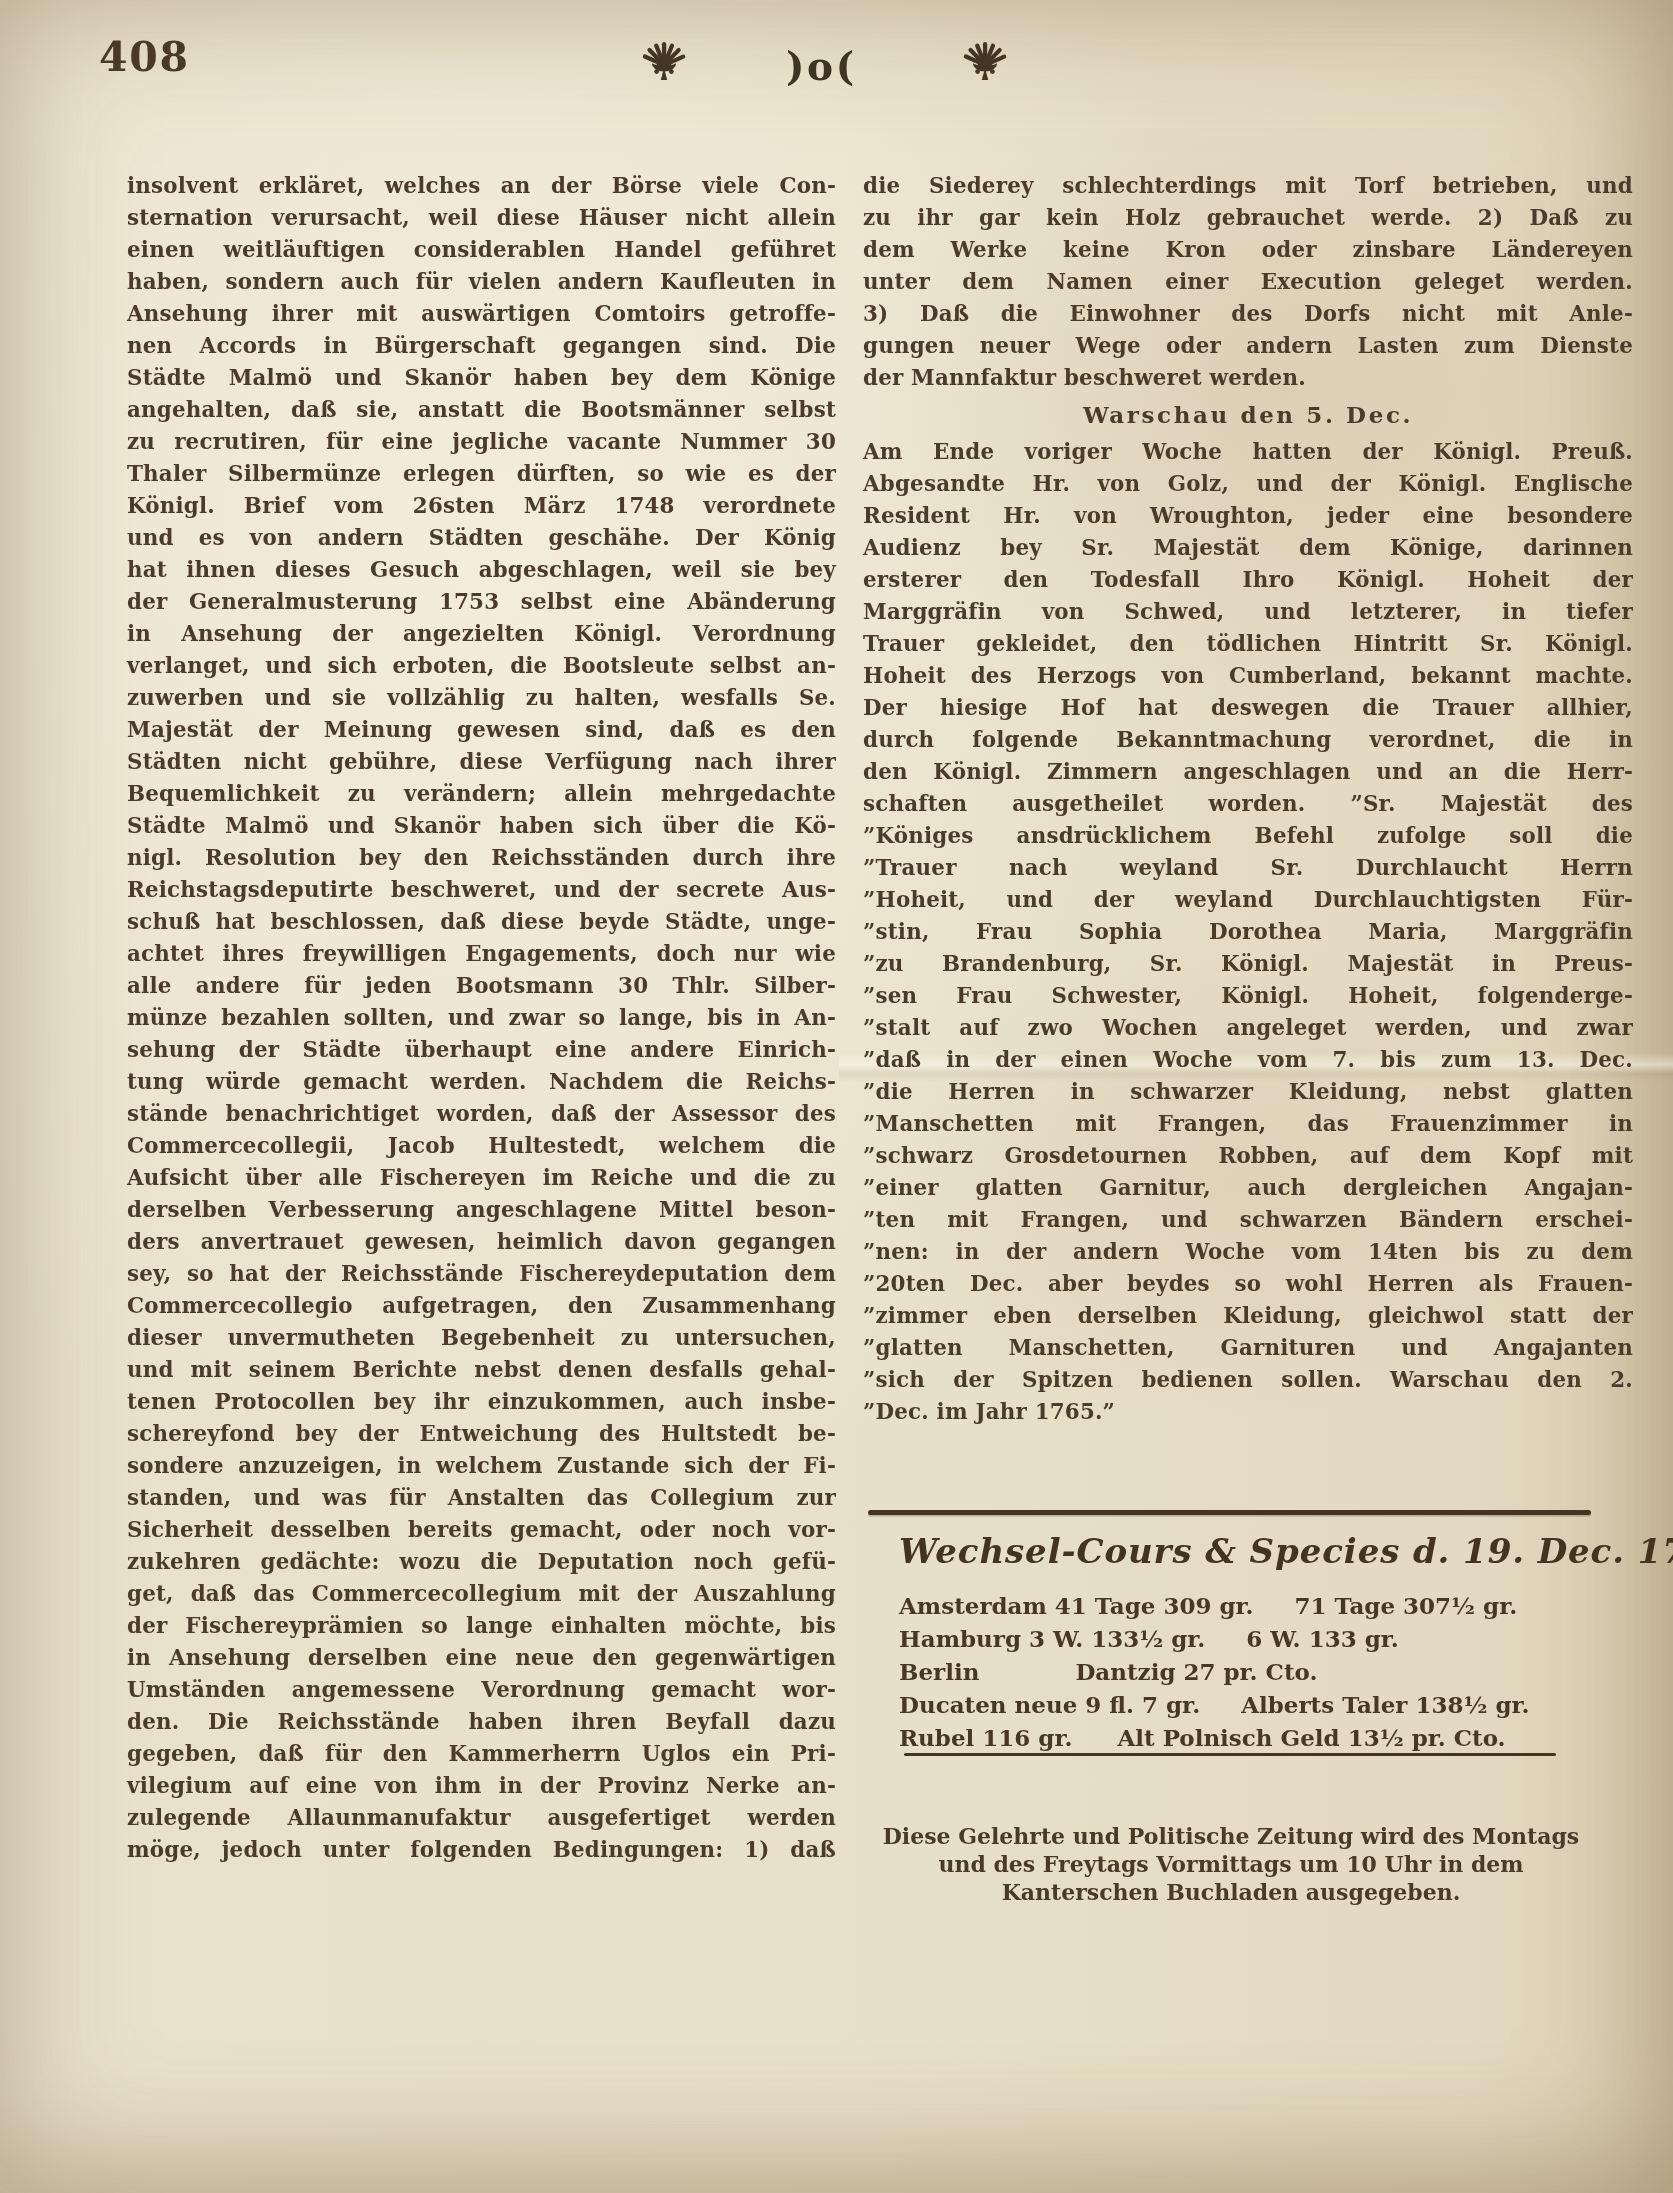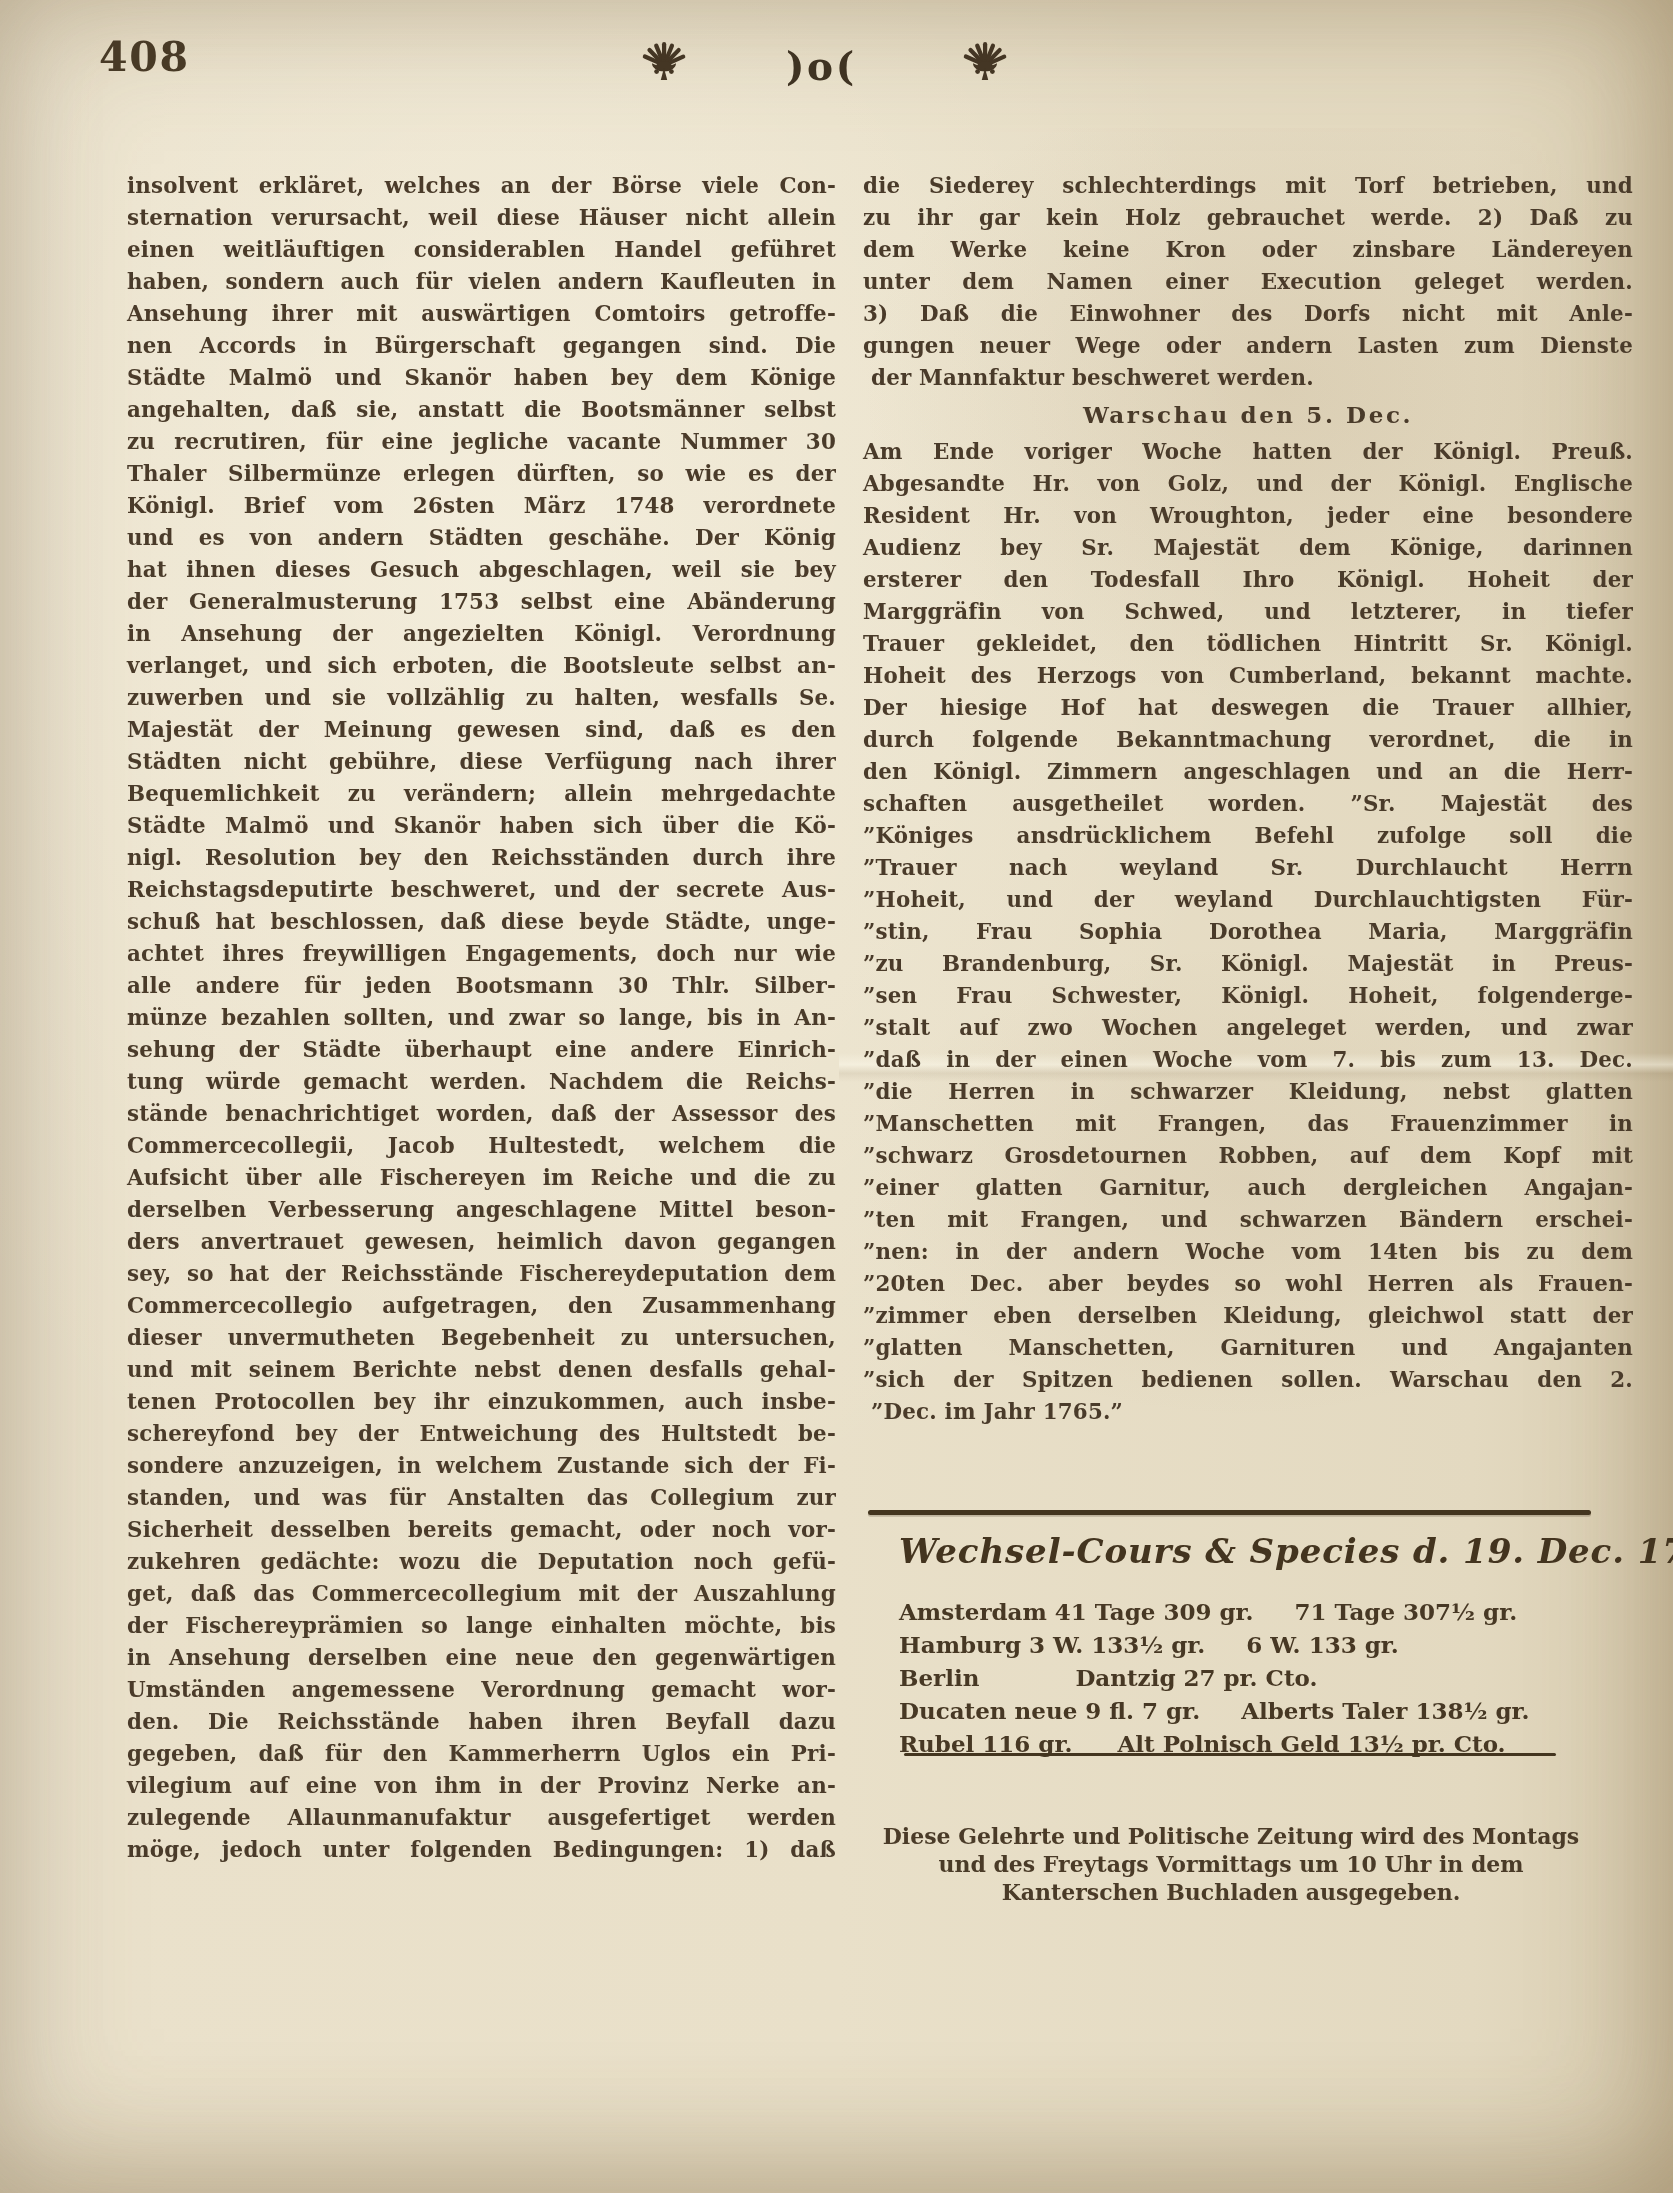--- a/index.html
+++ b/index.html
@@ -34,38 +34,38 @@
   .printer-mark{
     left:786px;top:43px;
     font-size:39px;font-weight:700;letter-spacing:2.6px;color:#3f3322;
   }
 
   .col{position:absolute;top:170px;font-size:21.4px;font-weight:700;line-height:32px;
        letter-spacing:0.2px;color:#4a3b2a;}
   .col-left{left:127px;width:709px;}
   .col-right{left:863px;width:770px;}
   .line{white-space:nowrap;text-align:justify;text-align-last:justify;overflow:visible;}
-  .block .line:last-child{text-align-last:left;margin-left:8px;}
+  .block .line:last-child{text-align-last:left;}
 
   .dateline{
     text-align:center;letter-spacing:2.6px;margin:5.1px 0;
     font-size:23px;font-weight:700;
   }
 
   .rule{position:absolute;background:#43351f;border-radius:2.6px;}
   .rule-top{left:868px;top:1510px;width:723px;height:5.1px;
             box-shadow:0 1.7px 0 rgba(67,53,31,.25);}
   .rule-bottom{left:904px;top:1753px;width:652px;height:3.4px;}
 
   .exchange{position:absolute;left:899px;top:1531px;width:695px;}
   .exchange-title{
     font-style:italic;font-size:34px;font-weight:700;line-height:41px;
     letter-spacing:0.9px;color:#43341f;white-space:nowrap;
   }
-  .exchange-rows{margin-top:26px;}
+  .exchange-rows{margin-top:20px;}
   .exrow{display:flex;column-gap:41px;height:33px;align-items:baseline;
          font-size:23px;font-weight:700;color:#473824;white-space:nowrap;}
   .exrow:nth-child(3){column-gap:96px;}
   .exrow:nth-child(5){column-gap:45px;text-align:center;}
 
   .footer{
     position:absolute;left:863px;top:1786px;width:736px;
     text-align:center;font-size:22px;font-weight:700;line-height:28px;
     color:#4a3b28;
     margin-top:36px;

